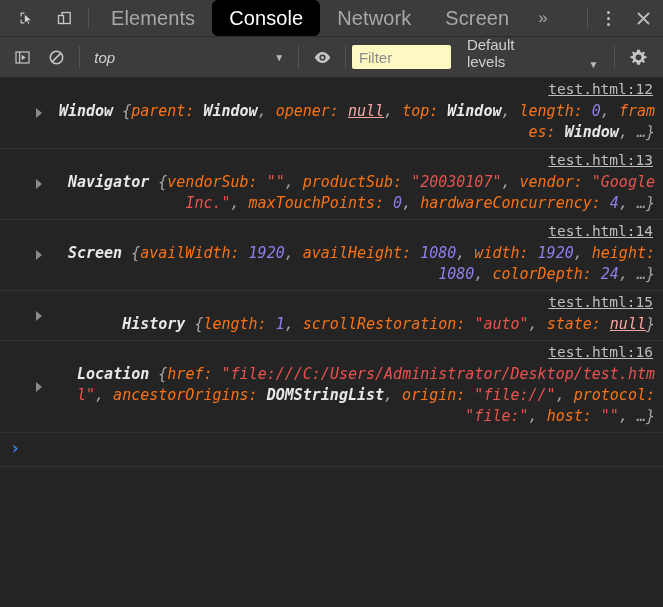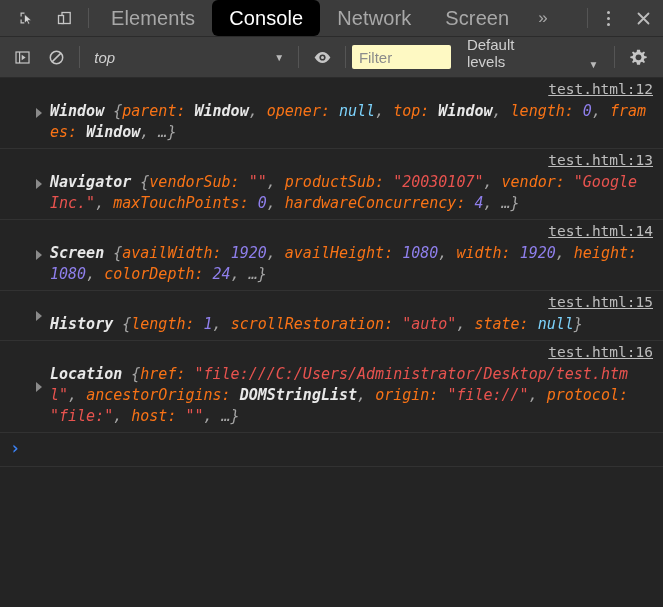--- a/index.html
+++ b/index.html
@@ -167,20 +167,21 @@
     flex: 1 1 auto;
     background: #242424;
     overflow: hidden;
     position: relative;
   }
   .entry {
     position: relative;
     border-bottom: 1px solid #323232;
     padding: 3px 8px 5px 50px;
     min-height: 20px;
+    text-align: right;
   }
   .entry .tri {
     position: absolute;
     left: 36px;
     top: 50%;
     transform: translateY(-50%);
     width: 0;
     height: 0;
     border-left: 6px solid #8a8a8a;
     border-top: 5px solid transparent;
@@ -208,21 +209,21 @@
     white-space: pre-wrap;
     padding-top: 20px;
   }
   .msg .cls {
     color: #e8e8e8;
     font-weight: bold;
   }
   .msg .key { color: #f97316; }
   .msg .str { color: #e8534f; }
   .msg .num { color: #8f7fec; }
-  .msg .nul { color: #7dd3fc; }
+  .msg .nul { color: #fca5a5; text-decoration: underline; }
   .msg .obj { color: #e8e8e8; font-weight: bold; }
   .msg .punct { color: #a5a5a5; }
 
   
   .prompt {
     display: flex;
     align-items: flex-start;
     padding: 7px 8px 0 10px;
     min-height: 26px;
     background: #242424;

